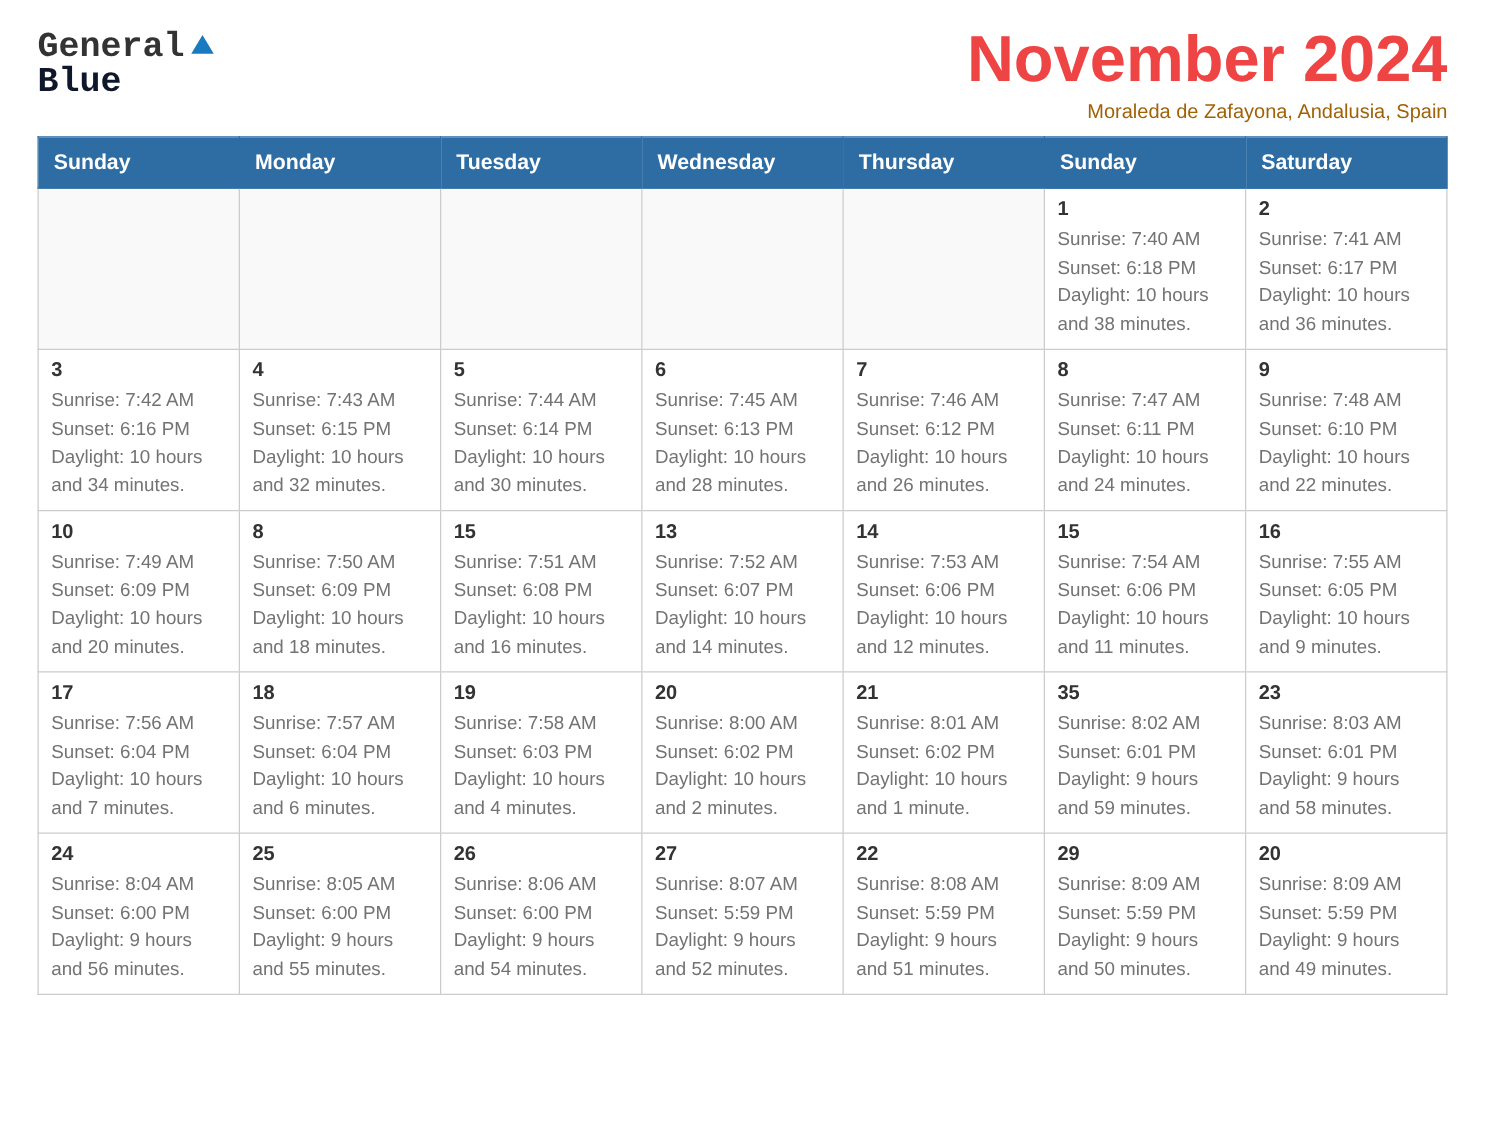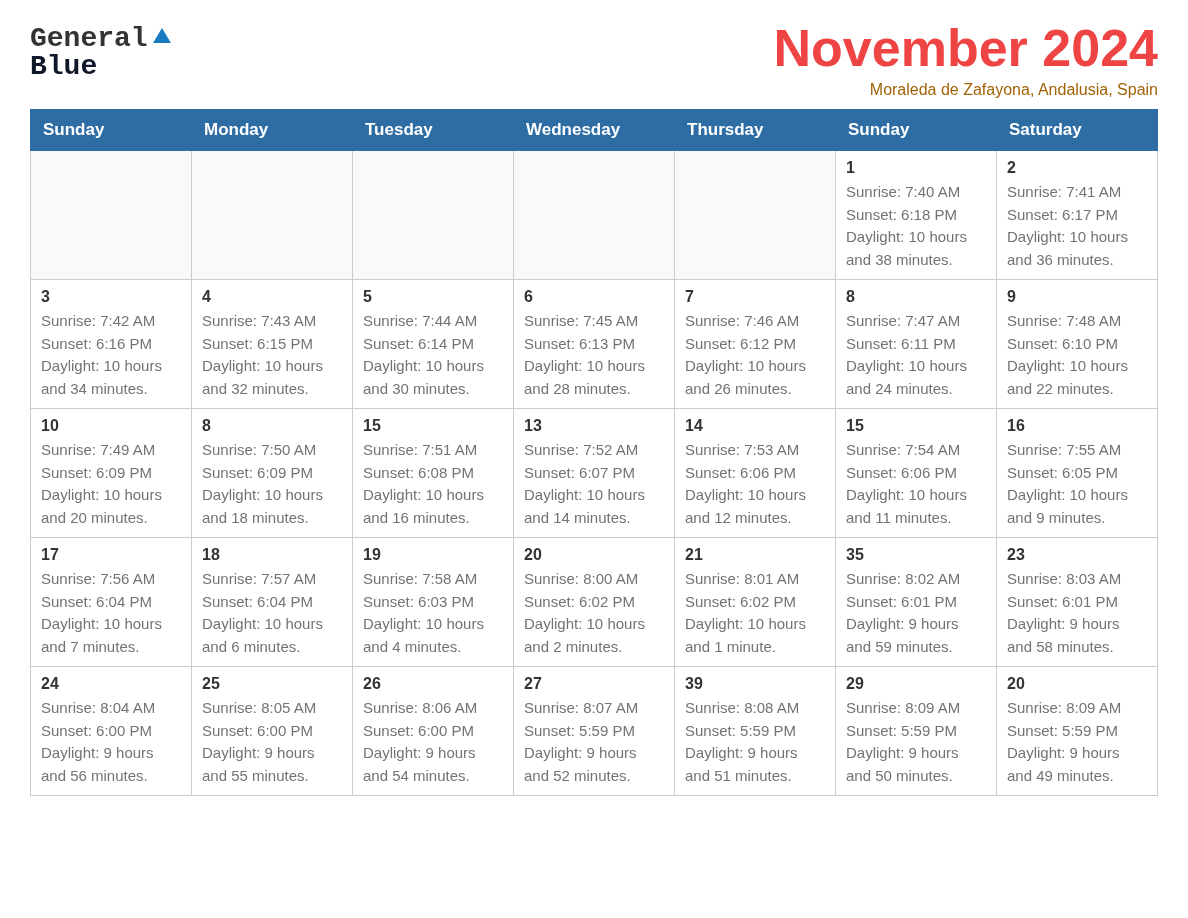--- a/index.html
+++ b/index.html
@@ -238,21 +238,21 @@
         </td>
         <td>
           <div class="day-number">26</div>
           <div class="day-info">Sunrise: 8:06 AM<br>Sunset: 6:00 PM<br>Daylight: 9 hours and 54 minutes.</div>
         </td>
         <td>
           <div class="day-number">27</div>
           <div class="day-info">Sunrise: 8:07 AM<br>Sunset: 5:59 PM<br>Daylight: 9 hours and 52 minutes.</div>
         </td>
         <td>
-          <div class="day-number">39</div>
+          <div class="day-number">22</div>
           <div class="day-info">Sunrise: 8:08 AM<br>Sunset: 5:59 PM<br>Daylight: 9 hours and 51 minutes.</div>
         </td>
         <td>
           <div class="day-number">29</div>
           <div class="day-info">Sunrise: 8:09 AM<br>Sunset: 5:59 PM<br>Daylight: 9 hours and 50 minutes.</div>
         </td>
         <td>
           <div class="day-number">20</div>
           <div class="day-info">Sunrise: 8:09 AM<br>Sunset: 5:59 PM<br>Daylight: 9 hours and 49 minutes.</div>
         </td>

